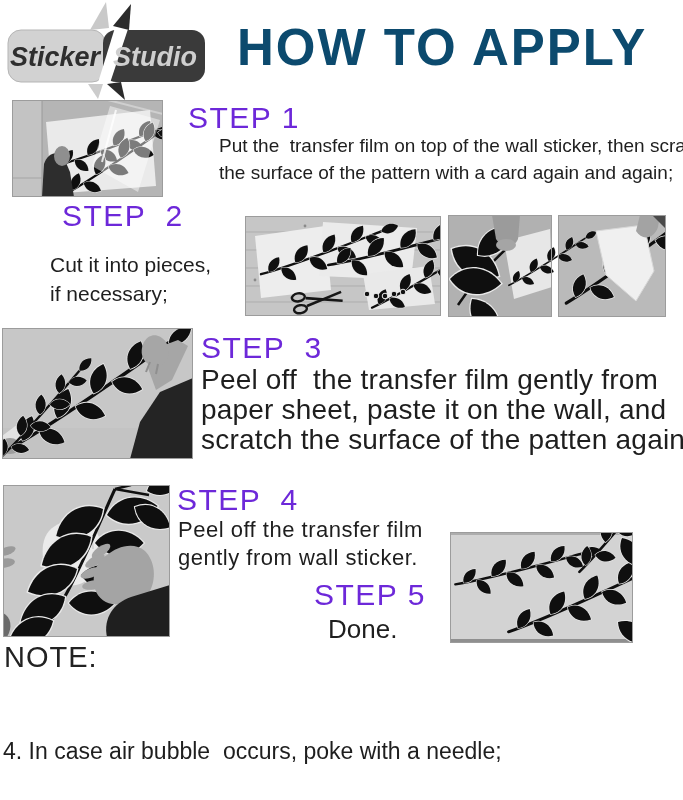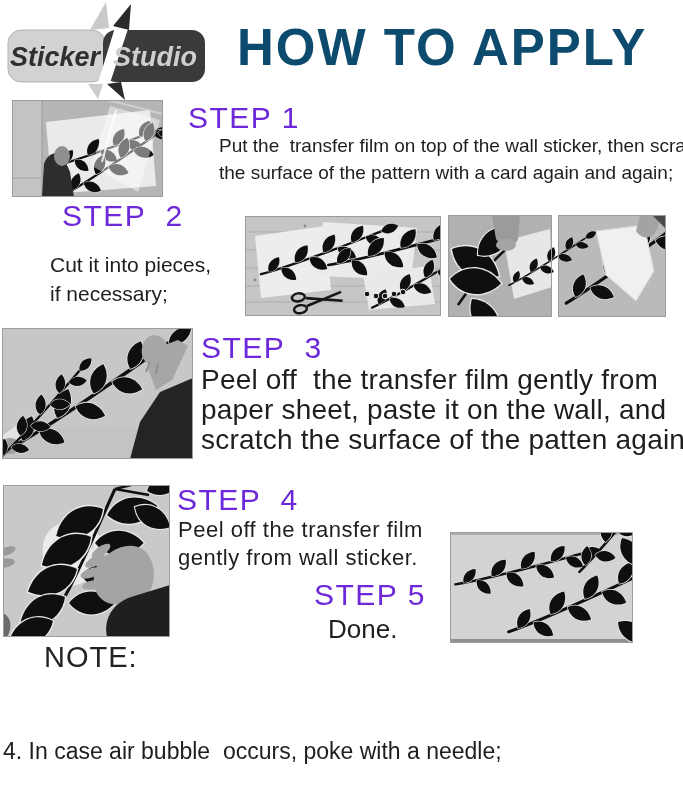--- a/index.html
+++ b/index.html
@@ -35,21 +35,21 @@
   .h2pos { left:62px;  top:199px; }
   .b2pos { left:50px;  top:250px; font-size:21px; line-height:29px; }
   .h3pos { left:201px; top:331px; }
   .b3pos { left:201px; top:365px; font-size:28px; line-height:30px; letter-spacing:0.2px; }
   .h4pos { left:177px; top:483px; }
   .b4pos { left:178px; top:516px; font-size:22px; line-height:28px; letter-spacing:0.5px; }
   .h5pos { left:314px; top:578px; }
   .b5pos { left:328px; top:614px; font-size:26px; }
   .note-heading {
     position:absolute; left:4px; top:641px;
-    font-size:29px; font-weight:400; letter-spacing:1px; color:#222;margin-left:40px;
+    font-size:29px; font-weight:400; letter-spacing:1px; color:#222;
   }
   .note-items {
     position:absolute; left:3px; top:674px;
     font-size:23px; line-height:31px; color:#1e1e1e; white-space:pre;
   }
   .note-item { white-space:pre; }
 
   
   .stem { stroke:#0f0f0f; stroke-width:3; fill:none; stroke-linecap:round; }
   .lf   { fill:#0f0f0f; stroke:#e9e9e9; stroke-width:1.4; paint-order:stroke; }

